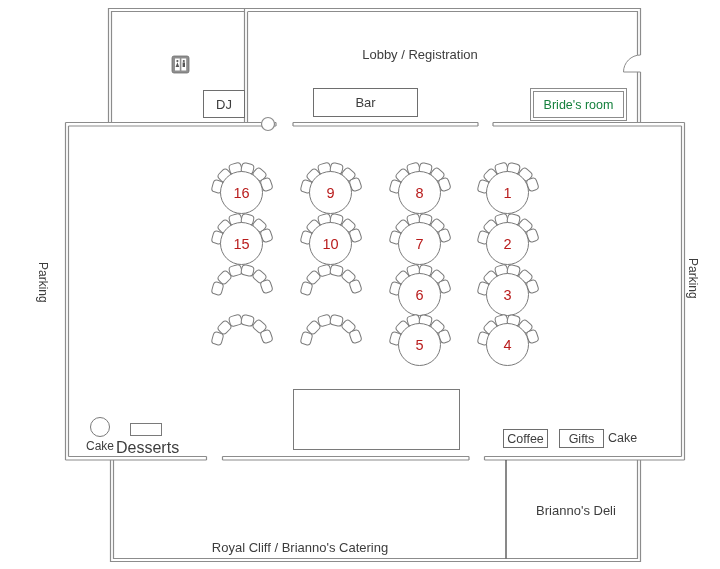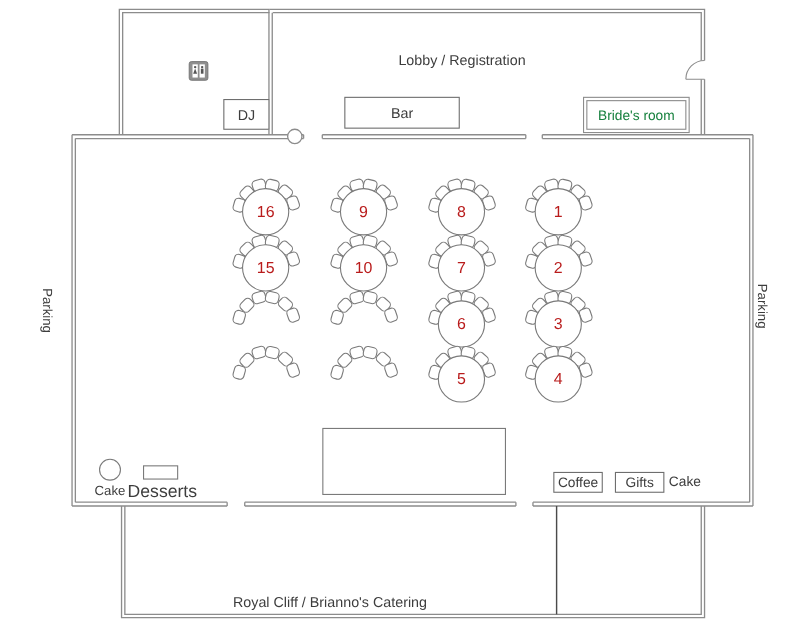--- a/index.html
+++ b/index.html
@@ -82,20 +82,21 @@
       <rect x="181.4" y="58.5" width="4.8" height="12" fill="#ffffff"></rect>
       <circle cx="177.4" cy="61" r="1.1" fill="#555555"></circle>
       <path d="M177.4,62.2 L175.6,67 H179.2 Z" fill="#555555"></path>
       <circle cx="183.8" cy="61" r="1.1" fill="#555555"></circle>
       <rect x="182.6" y="62.4" width="2.4" height="4.6" fill="#555555"></rect>
     </g>
   </svg>
 
   <div class="lbl" style="left:340px;top:47px;width:160px;">Lobby / Registration</div>
   <div class="lbl" style="left:190px;top:508px;width:220px;margin-top:32px;">Royal Cliff / Brianno's Catering</div>
+  <div class="lbl" style="left:516px;top:503px;width:120px;">Brianno's Deli</div>
   <div class="vlbl" style="left:36px;top:262px;">Parking</div>
   <div class="vlbl" style="left:686px;top:258px;">Parking</div>
 
   <div class="box" style="left:313px;top:88px;width:105px;height:29px;">
     <span>Bar</span>
   </div>
   <div class="box" style="left:203px;top:90px;width:42px;height:28px;">
     <span>DJ</span>
   </div>
   <div class="room-box" style="left:530px;top:88px;width:97px;height:33px;">

